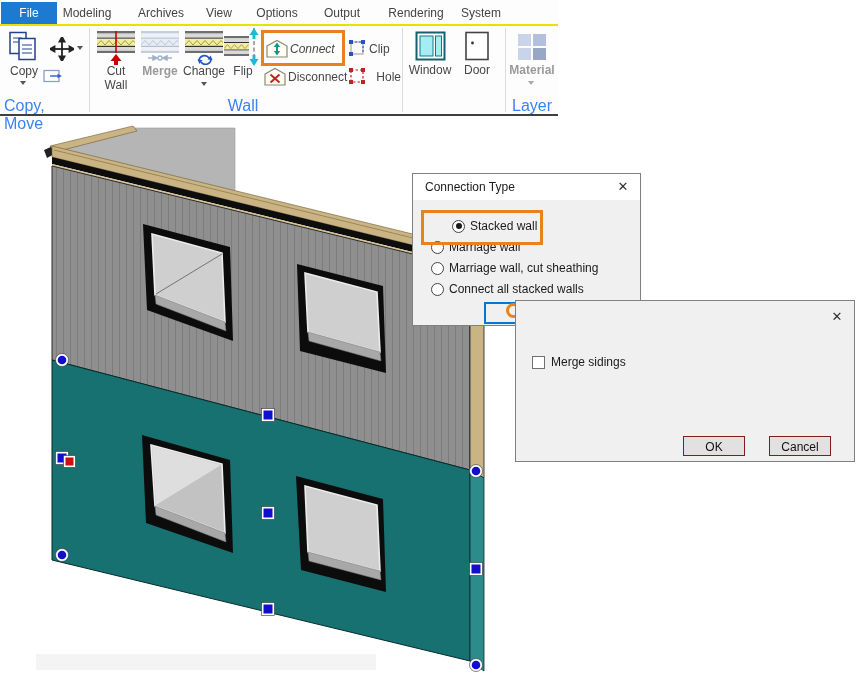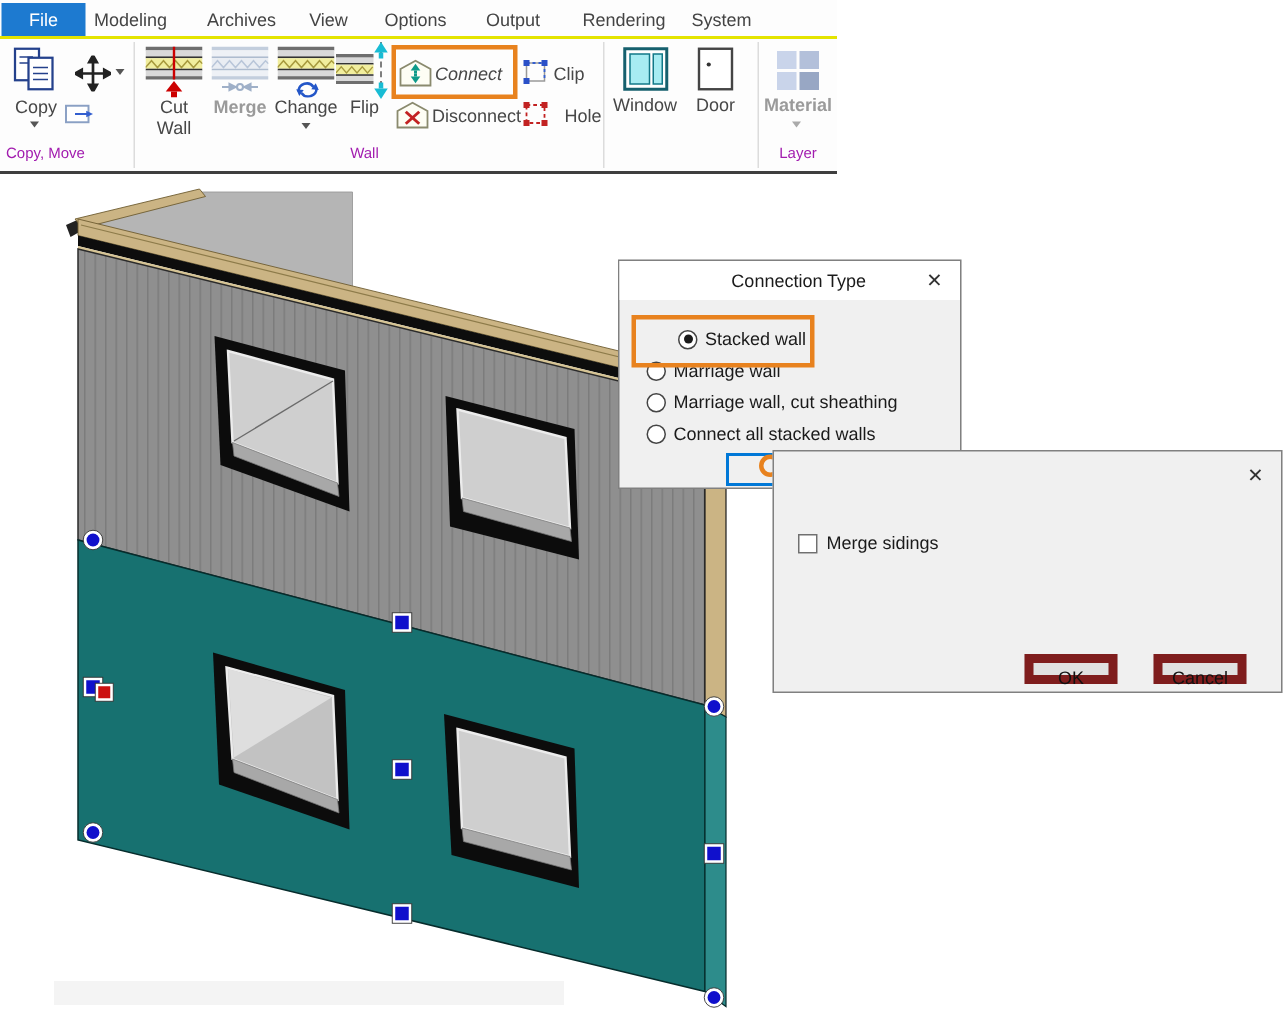--- a/index.html
+++ b/index.html
@@ -10,39 +10,39 @@
     -webkit-font-smoothing:antialiased;
   }
   
   .ribbon{position:absolute;left:0;top:0;width:558px;height:114px;background:#fdfdfd;border-bottom:2px solid #3f3f3f;z-index:5;}
   .tab{position:absolute;top:2px;height:22px;line-height:22px;font-size:12px;color:#444;text-align:center;cursor:default;}
   .tab.active{background:var(--tab-blue);color:#fff;}
   .tab-underline{position:absolute;top:24px;left:0;width:558px;height:2px;background:var(--yellow-line);}
   .vsep{position:absolute;top:28px;height:84px;width:1px;background:#dcdcdc;}
   .rlabel{position:absolute;font-size:12px;color:#474747;text-align:center;line-height:14px;}
   .rlabel.gray{color:#9a9a9a;font-weight:bold;}
-  .glabel{position:absolute;top:97px;font-size:10px;color:#a21caf;}
+  .glabel{position:absolute;top:97px;font-size:16px;color:#3b82f6;}
   .icon{position:absolute;}
   .caret{position:absolute;width:0;height:0;border-left:3.5px solid transparent;border-right:3.5px solid transparent;border-top:4px solid #555;}
   .caret.gray{border-top-color:#aaa;}
   .hl-box{position:absolute;border:3px solid var(--accent-orange);background:transparent;}
   
   .scene{position:absolute;left:0;top:0;width:858px;height:689px;z-index:1;}
   
   .dialog{position:absolute;background:var(--dialog-bg);border:1px solid #808080;box-sizing:border-box;}
-  .dlg-title{position:absolute;left:0;top:0;right:0;background:#ffffff;display:flex;align-items:center;justify-content:center;}
+  .dlg-title{position:absolute;left:0;top:0;right:0;background:#ffffff;display:flex;align-items:center;}
   .dlg-title .t{font-size:12px;color:#1a1a1a;}
   .dlg-close{position:absolute;top:0;width:34px;text-align:center;font-size:13px;color:#333;cursor:default;}
   .radio-row{position:absolute;display:flex;align-items:center;gap:5px;}
   .radio{width:13px;height:13px;border:1px solid #444;border-radius:50%;background:#fff;box-sizing:border-box;position:relative;flex:0 0 auto;}
   .radio.sel::after{content:"";position:absolute;left:2.5px;top:2.5px;width:6px;height:6px;border-radius:50%;background:#1a1a1a;}
   .radio-row .lbl,.check-row .lbl{font-size:12px;color:#1a1a1a;white-space:nowrap;}
   .check-row{position:absolute;display:flex;align-items:center;gap:6px;}
   .checkbox{width:13px;height:13px;border:1px solid #707070;background:#fff;box-sizing:border-box;flex:0 0 auto;}
-  .win-btn{position:absolute;width:62px;height:20px;background:#e1e1e1;border:6px solid #7f1d1d;font-size:12px;color:#111;text-align:center;line-height:18px;box-sizing:border-box;}
+  .win-btn{position:absolute;width:62px;height:20px;background:#e1e1e1;border:1px solid #7f1d1d;font-size:12px;color:#111;text-align:center;line-height:18px;box-sizing:border-box;}
   .ok-partial{position:absolute;border:2px solid var(--focus-blue);background:var(--dialog-bg);box-sizing:border-box;}
   .orange-ring{position:absolute;width:15px;height:15px;border:3px solid var(--accent-orange);border-radius:50%;box-sizing:border-box;z-index:3;}
 </style>
 </head>
 <body>
 
 <svg class="scene" viewBox="0 0 858 689" xmlns="http://www.w3.org/2000/svg">
   <defs>
     <pattern id="siding" width="7" height="10" patternUnits="userSpaceOnUse">
       <rect width="7" height="10" style="fill:var(--wall-gray)"></rect>

